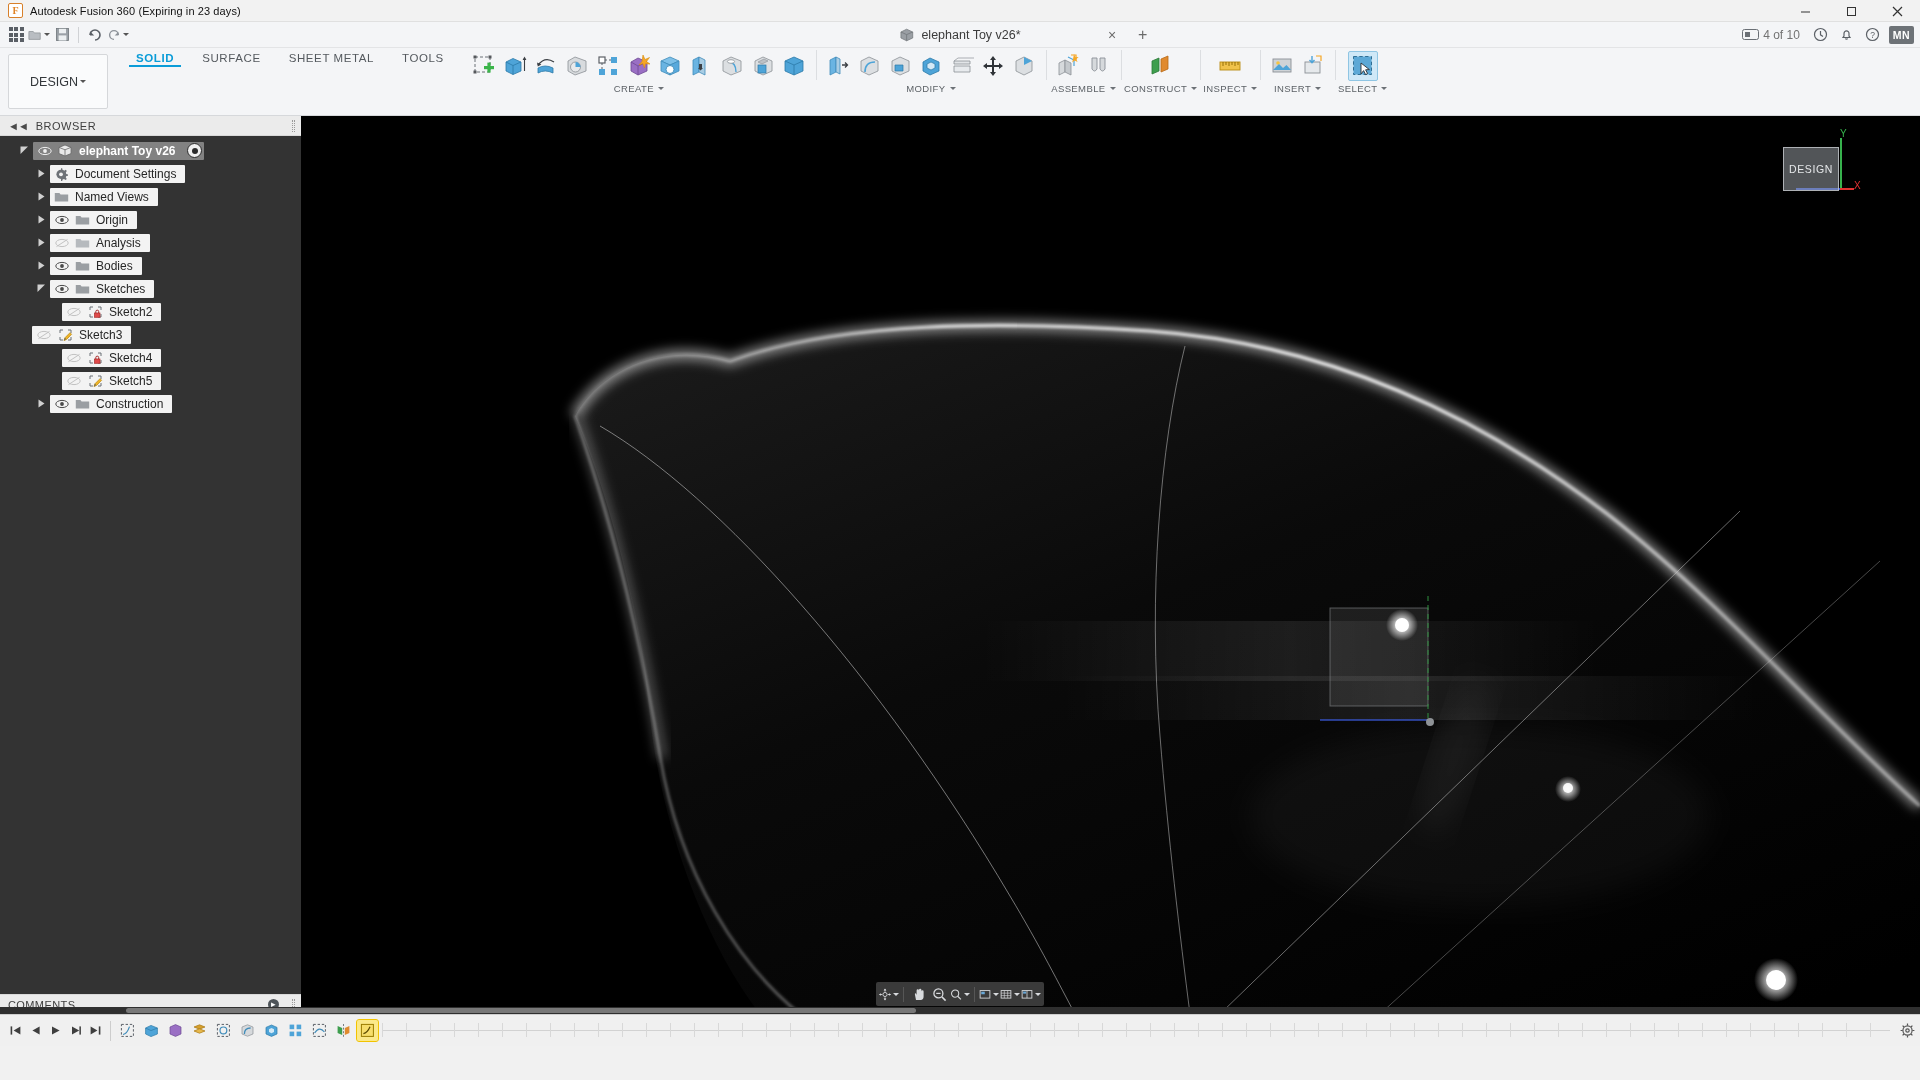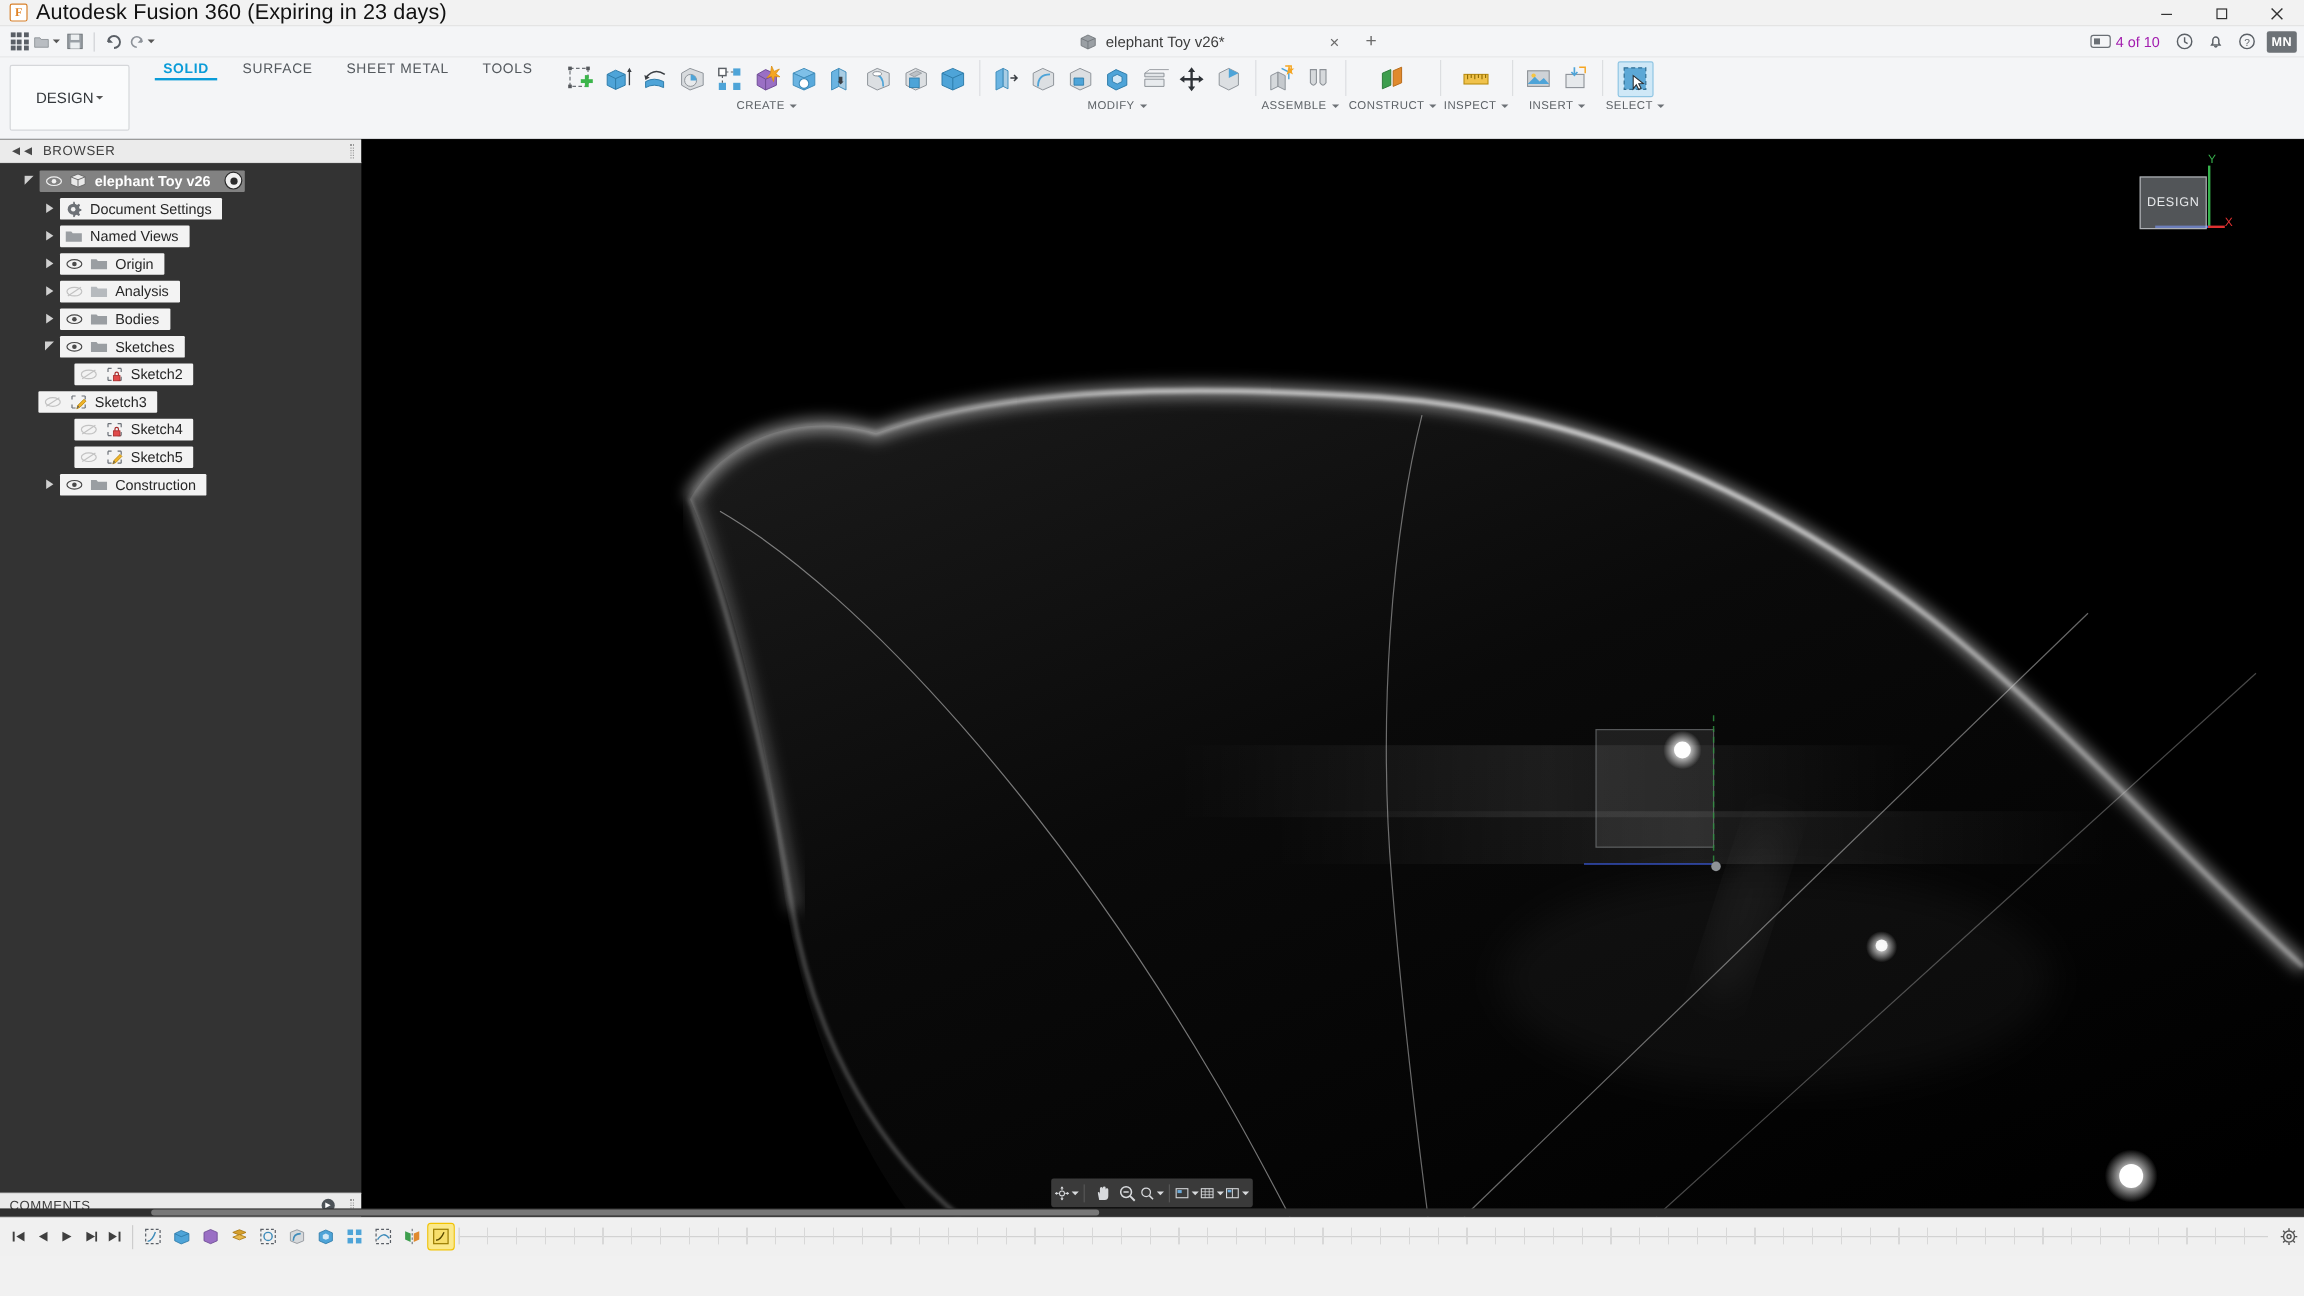--- a/index.html
+++ b/index.html
@@ -15,21 +15,21 @@
   .titlebar {
     height:22px; background:#f2f2f2; display:flex; align-items:center;
     border-bottom:1px solid #e0e0e0; position:relative;
   }
   .tb-logo {
     width:15px; height:15px; margin-left:8px; margin-right:7px;
     background:#fff; border:1px solid #d8802a; border-radius:2px;
     color:#e08326; font-size:10px; font-weight:bold; line-height:13px;
     text-align:center; font-family:"Liberation Serif", serif;
   }
-  .tb-title { font-size:18px; color:#111; letter-spacing:0.1px; }
+  .tb-title { font-size:11px; color:#111; letter-spacing:0.1px; }
   .tb-winbtns { position:absolute; right:0; top:0; display:flex; height:22px; }
   .tb-winbtn {
     width:46px; height:22px; display:flex; align-items:center; justify-content:center;
     font-size:13px; color:#333;
   }
   .tb-winbtn svg { display:block; }
 
   
   .qarow {
     height:26px; background:#f4f5f7; display:flex; align-items:center;
@@ -48,21 +48,21 @@
   .doctab {
     position:absolute; left:50%; transform:translateX(-50%);
     display:flex; align-items:center; gap:7px; height:26px; padding:0 10px;
   }
   .doctab .cube { width:15px; height:14px; position:relative; }
   .doctab-label { font-size:12.5px; color:#3c3c3c; }
   .doctab-close { position:absolute; left:calc(50% + 148px); font-size:14px; color:#6b6b6b; cursor:pointer; }
   .doctab-plus { position:absolute; left:calc(50% + 178px); font-size:16px; color:#6b6b6b; }
 
   .qa-right { position:absolute; right:6px; display:flex; align-items:center; gap:6px; height:26px; }
-  .qa-count { display:flex; align-items:center; gap:4px; font-size:12px; color:#a21caf; padding:1px 5px; }
+  .qa-count { display:flex; align-items:center; gap:4px; font-size:12px; color:#737373; padding:1px 5px; }
   .qa-pill { width:17px;height:11px;border:1.4px solid #6a6f75;border-radius:2.5px;position:relative; }
   .qa-pill:after { content:""; position:absolute; left:2px; top:1.5px; width:5px;height:5px;background:#6a6f75;}
   .qa-ic { width:20px;height:20px;display:flex;align-items:center;justify-content:center;color:#5b6066; }
   .avatar {
     background:#6d7277; color:#fff; font-size:10.5px; font-weight:bold;
     padding:3px 4px; border-radius:2px; letter-spacing:0.4px;
   }
 
   
   .ribbon {

